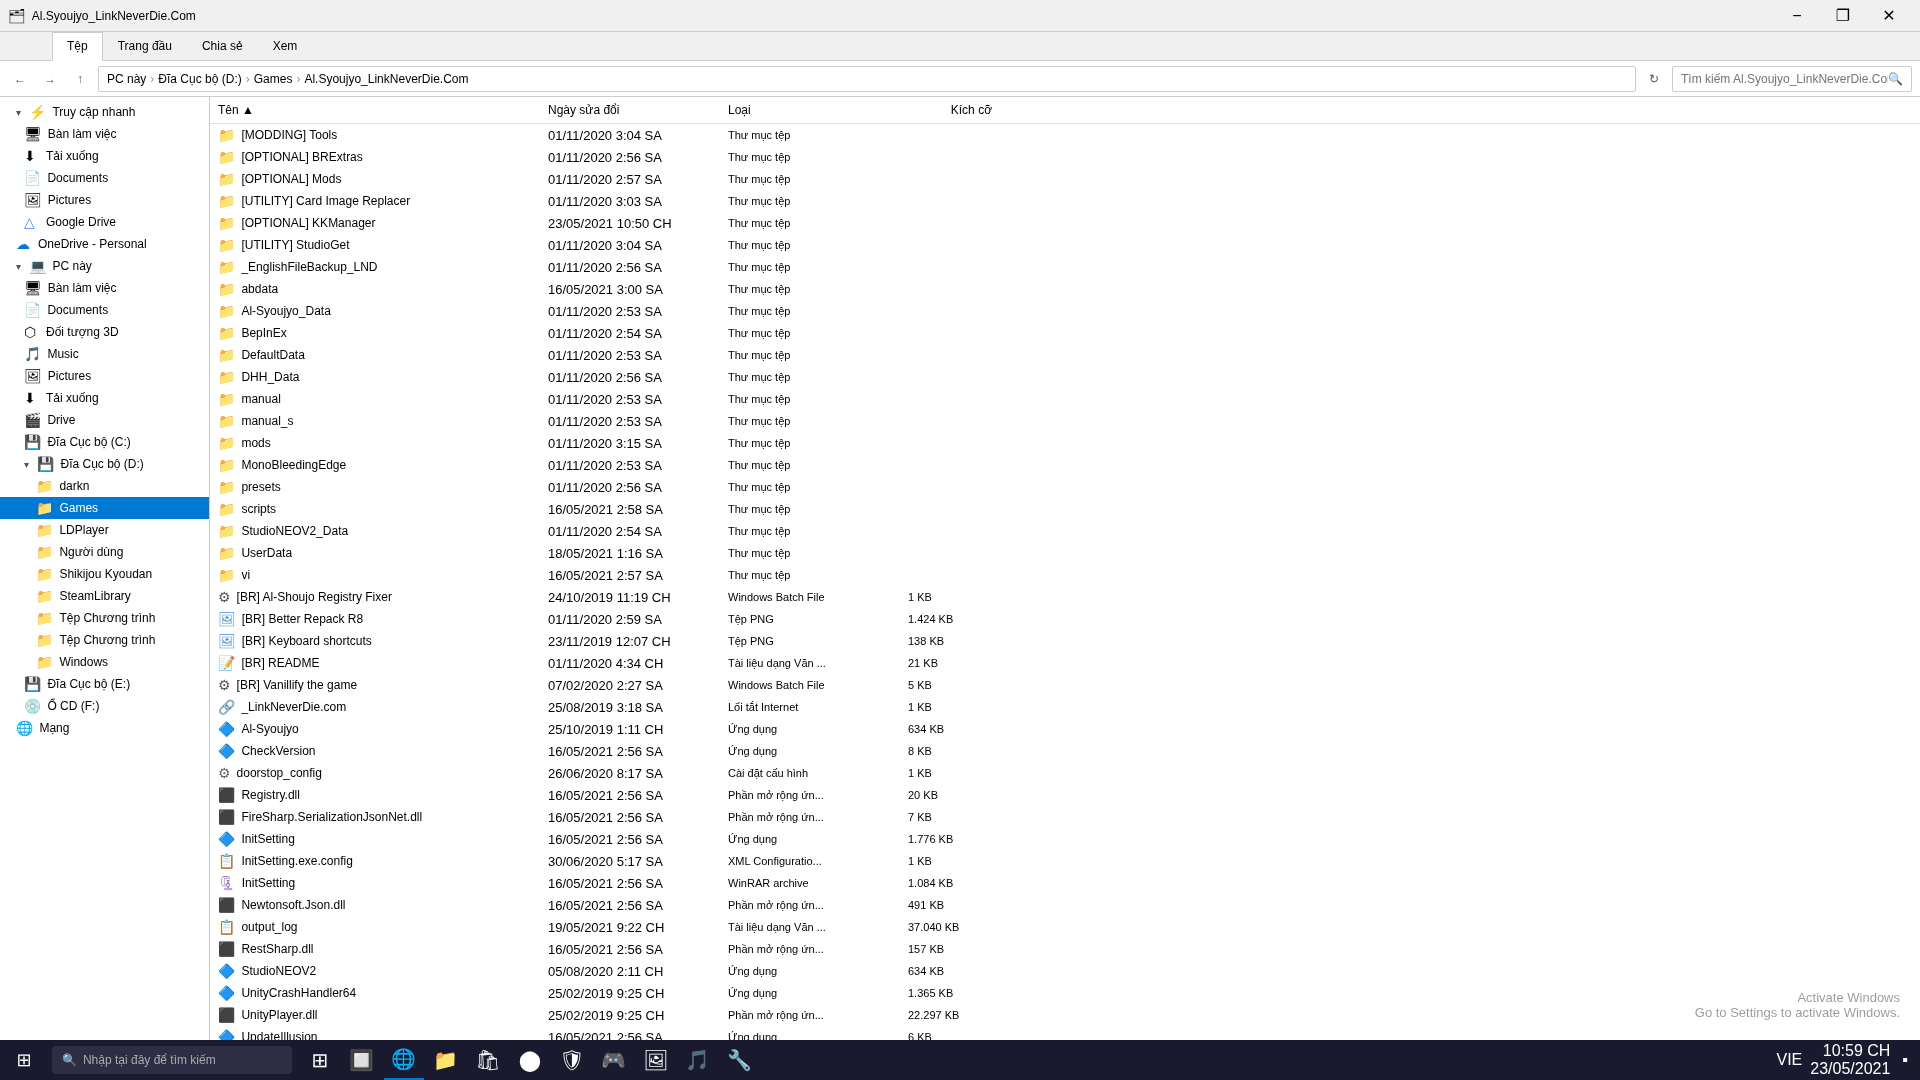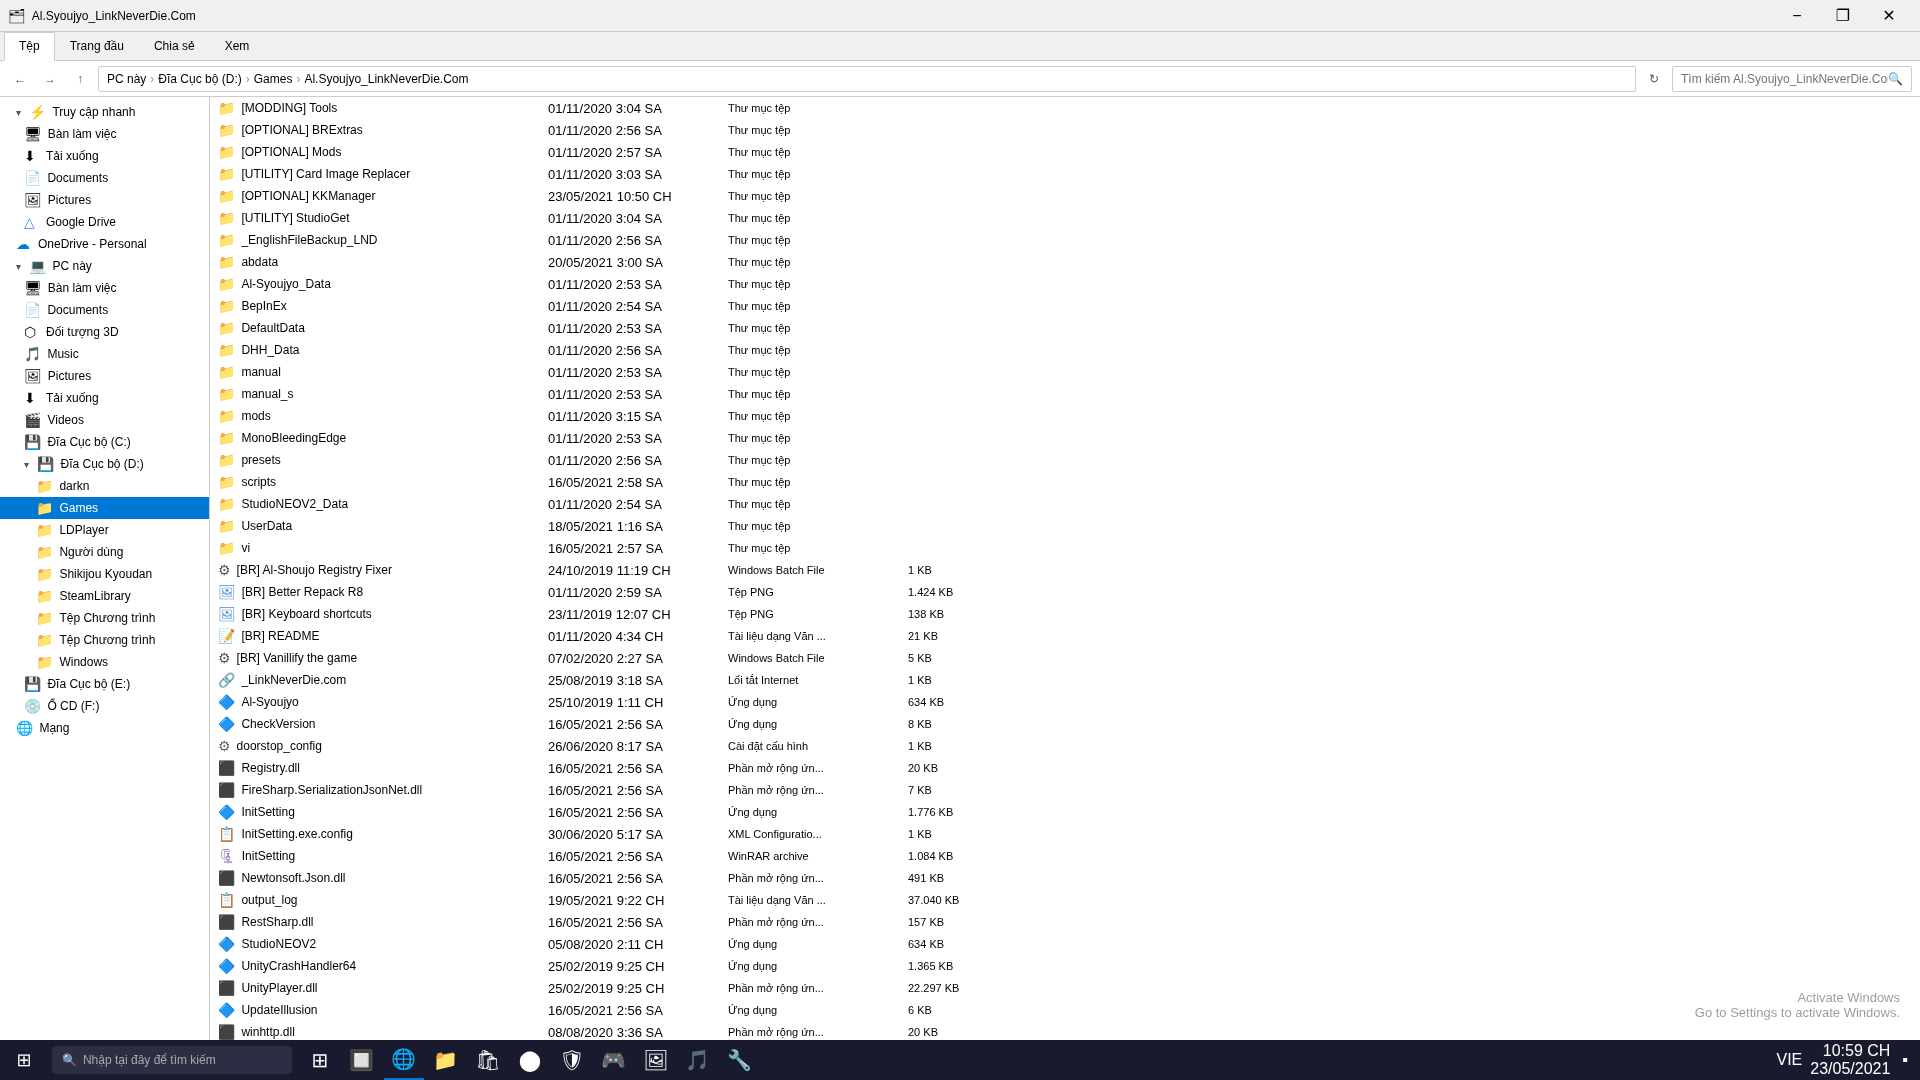--- a/index.html
+++ b/index.html
@@ -24,20 +24,21 @@
     }
 
     
     .ribbon {
       background: #f0f0f0;
       border-bottom: 1px solid #ccc;
     }
     .ribbon-tabs {
       display: flex;
       padding: 0 4px;
+      margin-left: 48px;
     }
     .ribbon-tab {
       padding: 6px 14px;
       font-size: 12px;
       cursor: pointer;
       border: 1px solid transparent;
     }
     .ribbon-tab.active {
       background: white;
       border-color: #ccc;
@@ -334,21 +335,21 @@
     <div class="sidebar-item indent1">
       <span class="sidebar-icon">🖼</span>
       <span>Pictures</span>
     </div>
     <div class="sidebar-item indent1">
       <span class="sidebar-icon">⬇</span>
       <span>Tải xuống</span>
     </div>
     <div class="sidebar-item indent1">
       <span class="sidebar-icon">🎬</span>
-      <span>Videos</span>
+      <span>Drive</span>
     </div>
     <div class="sidebar-item indent1">
       <span class="sidebar-icon">💾</span>
       <span>Đĩa Cục bộ (C:)</span>
     </div>
     <div class="sidebar-item indent1">
       <span class="sidebar-expand">▾</span>
       <span class="sidebar-icon">💾</span>
       <span>Đĩa Cục bộ (D:)</span>
     </div>
@@ -397,20 +398,26 @@
       <span>Ổ CD (F:)</span>
     </div>
     <div class="sidebar-item">
       <span class="sidebar-icon">🌐</span>
       <span>Mạng</span>
     </div>
   </div>
 
   <div class="content-area">
 
+    <div class="file-list-header">
+      <div class="col-name">Tên ▲</div>
+      <div class="col-date">Ngày sửa đổi</div>
+      <div class="col-type">Loại</div>
+      <div class="col-size">Kích cỡ</div>
+    </div>
 
     <div id="file-list">
         <div class="file-row">
     <div class="file-cell file-cell-name">
       <span style="color:#ffc83d;font-size:14px;">📁</span>
       <span>[MODDING] Tools</span>
     </div>
     <div class="file-cell file-cell-date">01/11/2020 3:04 SA</div>
     <div class="file-cell file-cell-type">Thư mục tệp</div>
     <div class="file-cell file-cell-size"></div>
@@ -467,21 +474,21 @@
     </div>
     <div class="file-cell file-cell-date">01/11/2020 2:56 SA</div>
     <div class="file-cell file-cell-type">Thư mục tệp</div>
     <div class="file-cell file-cell-size"></div>
   </div>
         <div class="file-row">
     <div class="file-cell file-cell-name">
       <span style="color:#ffc83d;font-size:14px;">📁</span>
       <span>abdata</span>
     </div>
-    <div class="file-cell file-cell-date">20/05/2021 3:00 SA</div>
+    <div class="file-cell file-cell-date">16/05/2021 3:00 SA</div>
     <div class="file-cell file-cell-type">Thư mục tệp</div>
     <div class="file-cell file-cell-size"></div>
   </div>
         <div class="file-row">
     <div class="file-cell file-cell-name">
       <span style="color:#ffc83d;font-size:14px;">📁</span>
       <span>Al-Syoujyo_Data</span>
     </div>
     <div class="file-cell file-cell-date">01/11/2020 2:53 SA</div>
     <div class="file-cell file-cell-type">Thư mục tệp</div>

